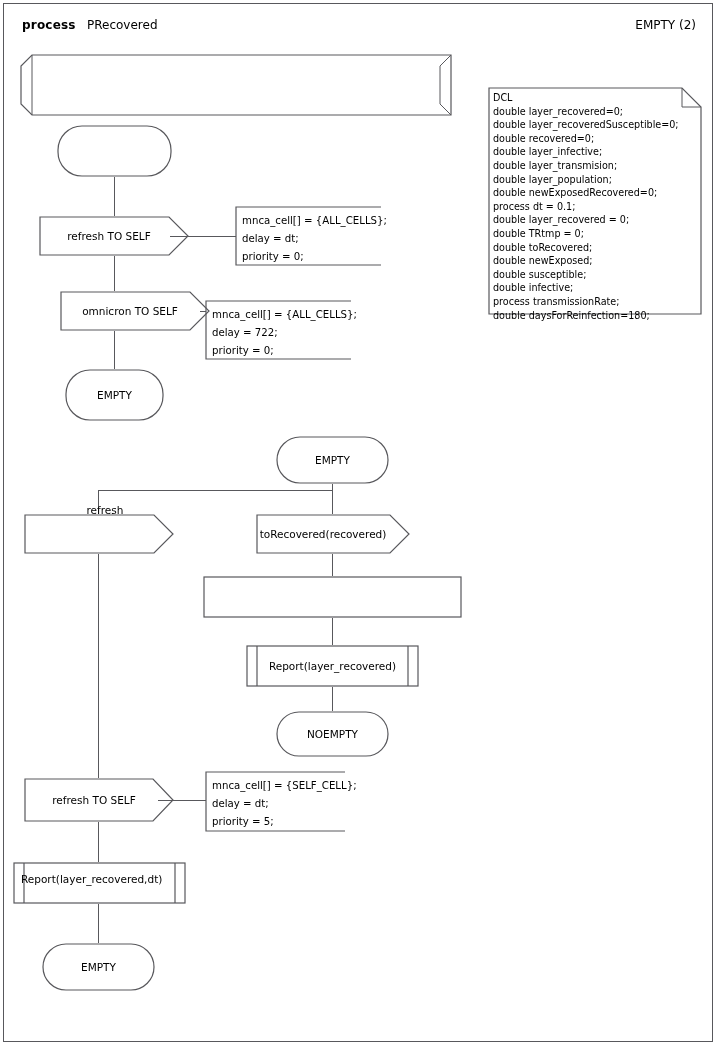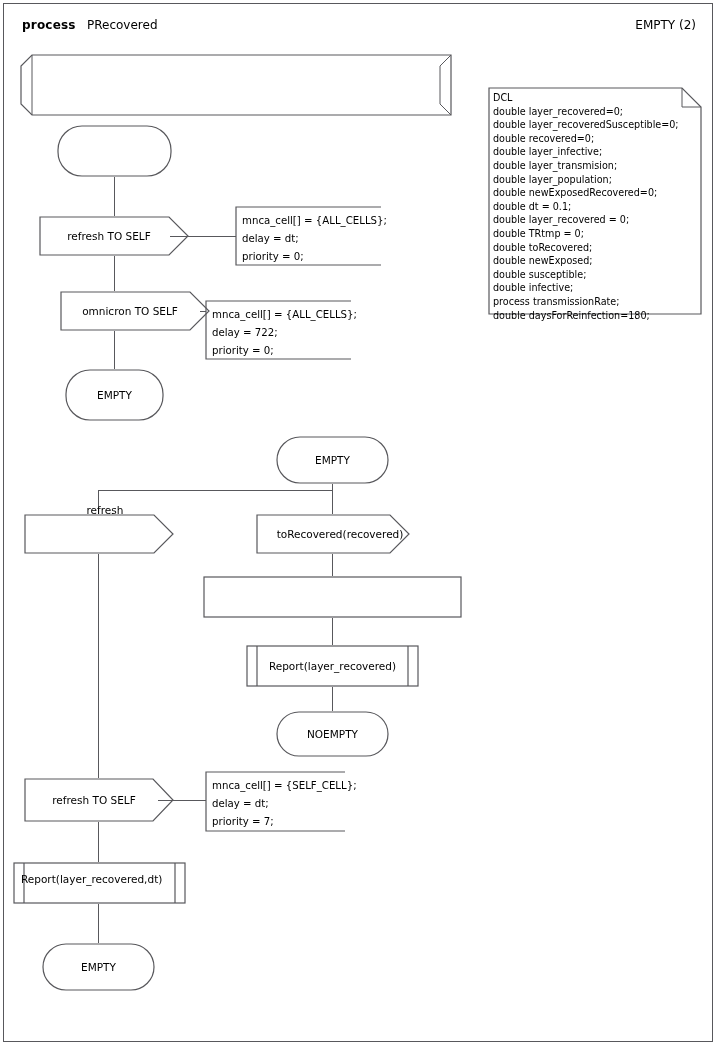--- a/index.html
+++ b/index.html
@@ -93,21 +93,21 @@
   </div>
   <div id="dcl-body" style="position:absolute; left:493px; top:91px; width:205px;">
       <div style="font-size: 9.6px; line-height: 13.6px; white-space: pre; color: rgb(0, 0, 0); font-family: &quot;DejaVu Sans&quot;, &quot;Liberation Sans&quot;, sans-serif;">DCL</div>
       <div style="font-size: 9.6px; line-height: 13.6px; white-space: pre; color: rgb(0, 0, 0); font-family: &quot;DejaVu Sans&quot;, &quot;Liberation Sans&quot;, sans-serif;">double layer_recovered=0;</div>
       <div style="font-size: 9.6px; line-height: 13.6px; white-space: pre; color: rgb(0, 0, 0); font-family: &quot;DejaVu Sans&quot;, &quot;Liberation Sans&quot;, sans-serif;">double layer_recoveredSusceptible=0;</div>
       <div style="font-size: 9.6px; line-height: 13.6px; white-space: pre; color: rgb(0, 0, 0); font-family: &quot;DejaVu Sans&quot;, &quot;Liberation Sans&quot;, sans-serif;">double recovered=0;</div>
       <div style="font-size: 9.6px; line-height: 13.6px; white-space: pre; color: rgb(0, 0, 0); font-family: &quot;DejaVu Sans&quot;, &quot;Liberation Sans&quot;, sans-serif;">double layer_infective;</div>
       <div style="font-size: 9.6px; line-height: 13.6px; white-space: pre; color: rgb(0, 0, 0); font-family: &quot;DejaVu Sans&quot;, &quot;Liberation Sans&quot;, sans-serif;">double layer_transmision;</div>
       <div style="font-size: 9.6px; line-height: 13.6px; white-space: pre; color: rgb(0, 0, 0); font-family: &quot;DejaVu Sans&quot;, &quot;Liberation Sans&quot;, sans-serif;">double layer_population;</div>
       <div style="font-size: 9.6px; line-height: 13.6px; white-space: pre; color: rgb(0, 0, 0); font-family: &quot;DejaVu Sans&quot;, &quot;Liberation Sans&quot;, sans-serif;">double newExposedRecovered=0;</div>
-      <div style="font-size: 9.6px; line-height: 13.6px; white-space: pre; color: rgb(0, 0, 0); font-family: &quot;DejaVu Sans&quot;, &quot;Liberation Sans&quot;, sans-serif;">double dt = 0.1;</div>
+      <div style="font-size: 9.6px; line-height: 13.6px; white-space: pre; color: rgb(0, 0, 0); font-family: &quot;DejaVu Sans&quot;, &quot;Liberation Sans&quot;, sans-serif;">process dt = 0.1;</div>
       <div style="font-size: 9.6px; line-height: 13.6px; white-space: pre; color: rgb(0, 0, 0); font-family: &quot;DejaVu Sans&quot;, &quot;Liberation Sans&quot;, sans-serif;">double layer_recovered = 0;</div>
       <div style="font-size: 9.6px; line-height: 13.6px; white-space: pre; color: rgb(0, 0, 0); font-family: &quot;DejaVu Sans&quot;, &quot;Liberation Sans&quot;, sans-serif;">double TRtmp = 0;</div>
       <div style="font-size: 9.6px; line-height: 13.6px; white-space: pre; color: rgb(0, 0, 0); font-family: &quot;DejaVu Sans&quot;, &quot;Liberation Sans&quot;, sans-serif;">double toRecovered;</div>
       <div style="font-size: 9.6px; line-height: 13.6px; white-space: pre; color: rgb(0, 0, 0); font-family: &quot;DejaVu Sans&quot;, &quot;Liberation Sans&quot;, sans-serif;">double newExposed;</div>
       <div style="font-size: 9.6px; line-height: 13.6px; white-space: pre; color: rgb(0, 0, 0); font-family: &quot;DejaVu Sans&quot;, &quot;Liberation Sans&quot;, sans-serif;">double susceptible;</div>
       <div style="font-size: 9.6px; line-height: 13.6px; white-space: pre; color: rgb(0, 0, 0); font-family: &quot;DejaVu Sans&quot;, &quot;Liberation Sans&quot;, sans-serif;">double infective;</div>
       <div style="font-size: 9.6px; line-height: 13.6px; white-space: pre; color: rgb(0, 0, 0); font-family: &quot;DejaVu Sans&quot;, &quot;Liberation Sans&quot;, sans-serif;">process transmissionRate;</div>
       <div style="font-size: 9.6px; line-height: 13.6px; white-space: pre; color: rgb(0, 0, 0); font-family: &quot;DejaVu Sans&quot;, &quot;Liberation Sans&quot;, sans-serif;">double daysForReinfection=180;</div>
     </div>
 
@@ -187,21 +187,21 @@
   </div>
   <div class="lbl lbl-c" style="left:24px; top:503px; width:140px;padding-left:11px;">refresh</div>
 
   <div class="line v" style="left:98px; top:554px; height:224px;"></div>
 
   <div class="shape" style="left:256px; top:514px;">
     <svg width="154" height="40" viewBox="0 0 154 40">
       <path d="M1,1 L134,1 L153,20 L134,39 L1,39 Z" fill="#ffffff" stroke="#58585c" stroke-width="1.2"></path>
     </svg>
   </div>
-  <div class="lbl lbl-c" style="left:268px; top:527px; width:144px;">toRecovered(recovered)</div>
+  <div class="lbl lbl-c" style="left:251px; top:527px; width:144px;">toRecovered(recovered)</div>
 
   <div class="line v" style="left:332px; top:554px; height:22px;"></div>
 
   <div class="shape" style="left:203px; top:576px;">
     <svg width="259" height="42" viewBox="0 0 259 42">
       <rect x="1" y="1" width="257" height="40" fill="#ffffff" stroke="#58585c" stroke-width="1.2"></rect>
     </svg>
   </div>
 
   <div class="line v" style="left:332px; top:618px; height:27px;"></div>
@@ -233,21 +233,21 @@
 
   <div class="line h" style="left:158px; top:800px; width:48px;"></div>
   <div class="shape" style="left:205px; top:771px;">
     <svg width="140" height="61" viewBox="0 0 140 61">
       <path d="M140,1 L1,1 L1,60 L140,60" fill="none" stroke="#58585c" stroke-width="1.2"></path>
     </svg>
   </div>
   <div id="comment-3" style="position:absolute; left:212px; top:777px; width:134px;">
       <div style="font-size: 10.2px; line-height: 18px; white-space: pre; color: rgb(0, 0, 0); font-family: &quot;DejaVu Sans&quot;, &quot;Liberation Sans&quot;, sans-serif;">mnca_cell[] = {SELF_CELL};</div>
       <div style="font-size: 10.2px; line-height: 18px; white-space: pre; color: rgb(0, 0, 0); font-family: &quot;DejaVu Sans&quot;, &quot;Liberation Sans&quot;, sans-serif;">delay = dt;</div>
-      <div style="font-size: 10.2px; line-height: 18px; white-space: pre; color: rgb(0, 0, 0); font-family: &quot;DejaVu Sans&quot;, &quot;Liberation Sans&quot;, sans-serif;">priority = 7;</div>
+      <div style="font-size: 10.2px; line-height: 18px; white-space: pre; color: rgb(0, 0, 0); font-family: &quot;DejaVu Sans&quot;, &quot;Liberation Sans&quot;, sans-serif;">priority = 5;</div>
     </div>
 
   <div class="line v" style="left:98px; top:822px; height:40px;"></div>
 
   <div class="shape" style="left:13px; top:862px;">
     <svg width="173" height="42" viewBox="0 0 173 42">
       <rect x="1" y="1" width="171" height="40" fill="#ffffff" stroke="#58585c" stroke-width="1.2"></rect>
       <line x1="11" y1="1" x2="11" y2="41" stroke="#58585c" stroke-width="1.2"></line>
       <line x1="162" y1="1" x2="162" y2="41" stroke="#58585c" stroke-width="1.2"></line>
     </svg>

